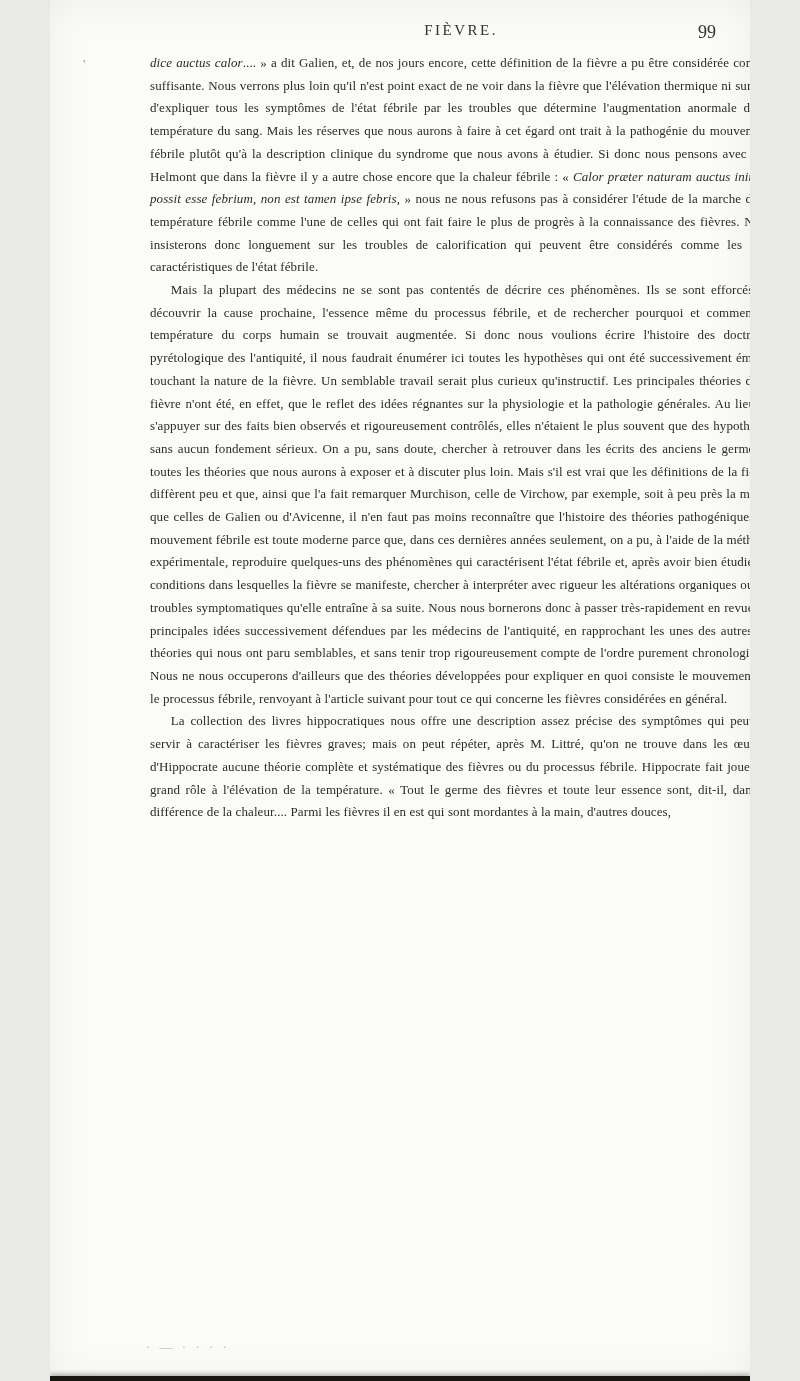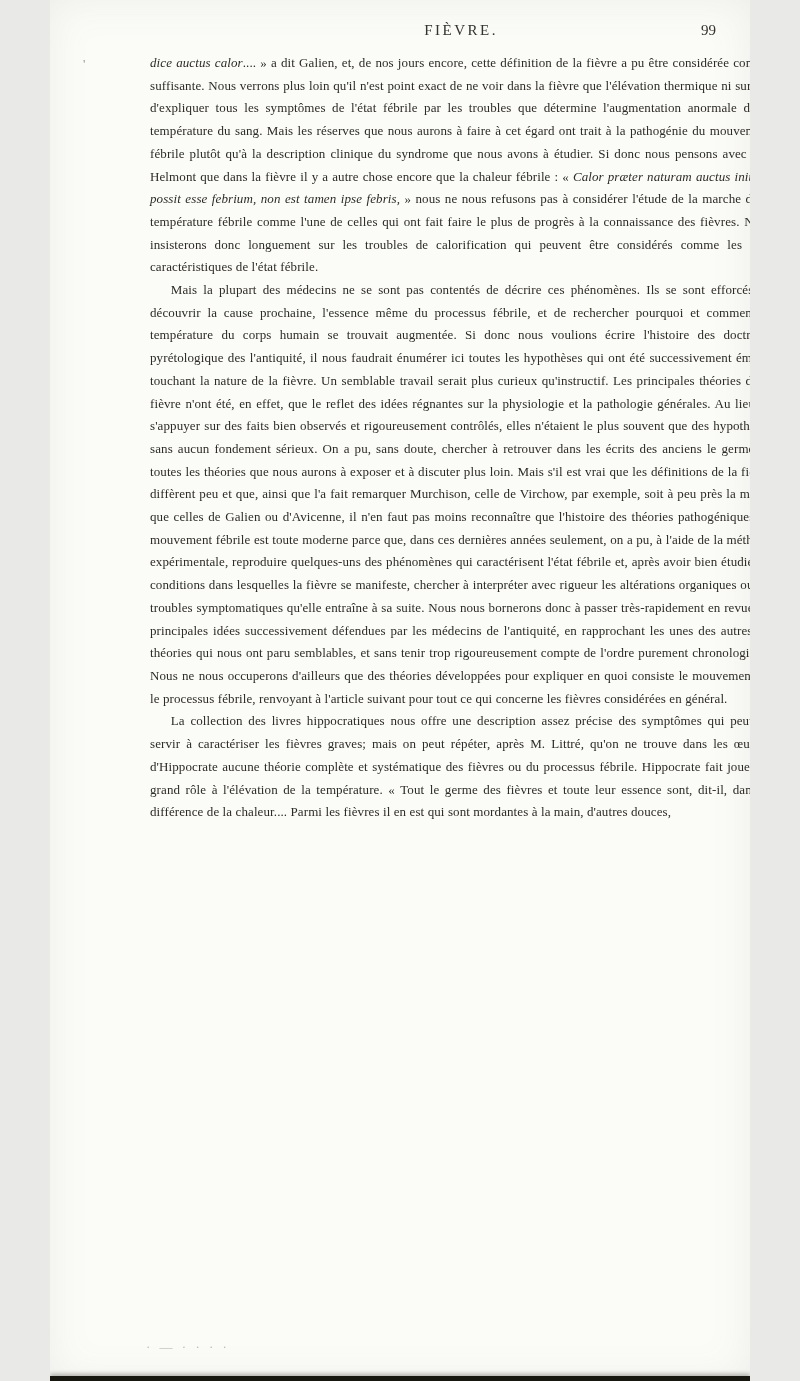--- a/index.html
+++ b/index.html
@@ -25,21 +25,21 @@
     width: 622px;
     text-align: center;
     font-size: 15px;
     letter-spacing: 2.5px;
     color: #34322c;
   }
   .page-number {
     position: absolute;
     top: 22px;
     right: 34px;
-    font-size: 15px;
+    font-size: 18px;
     color: #34322c;
   }
   .text-block {
     position: absolute;
     top: 52px;
     left: 100px;
     width: 622px;
     font-size: 13px;
     line-height: 22.7px;
     text-align: justify;

